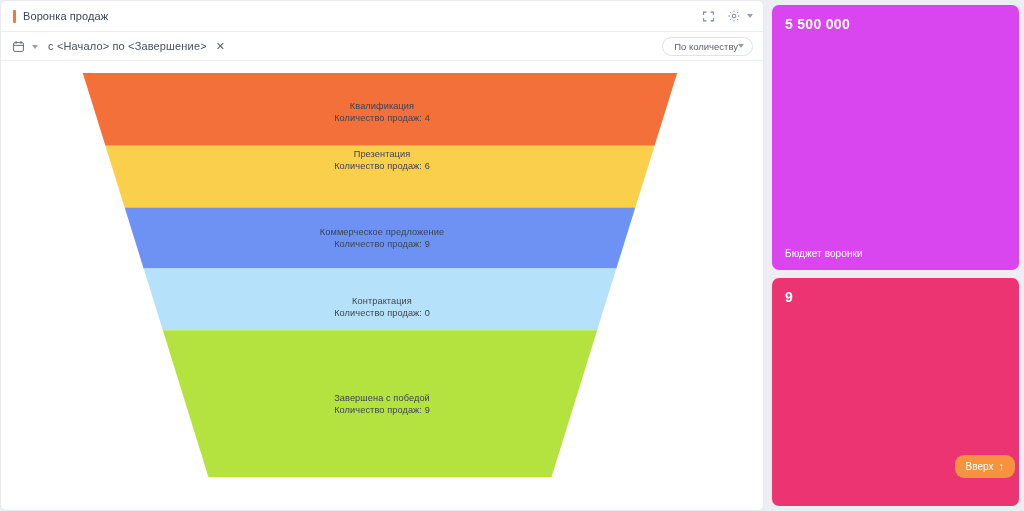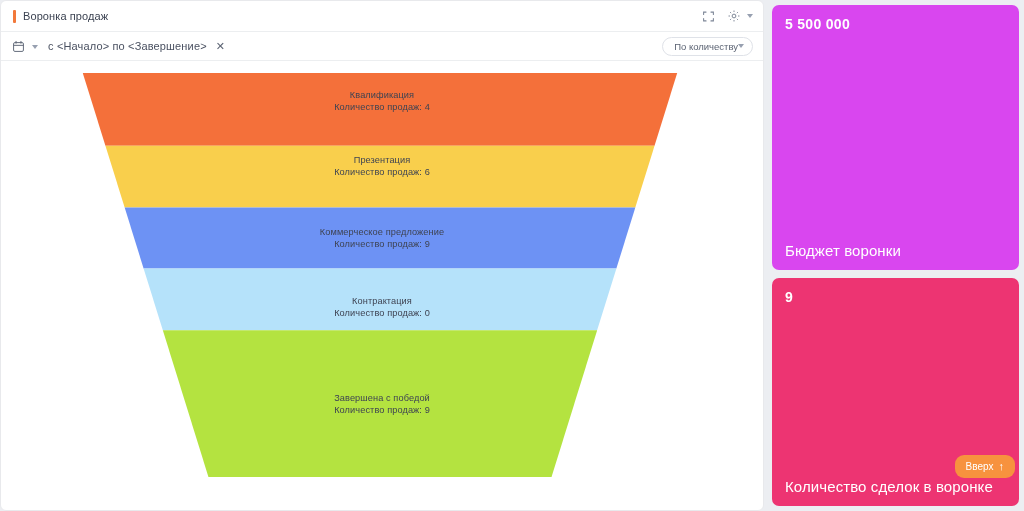--- a/index.html
+++ b/index.html
@@ -164,21 +164,21 @@
   }
   .kpi-budget { flex: 0 0 265px; background: #d946ef; }
   .kpi-deals  { flex: 1 1 auto;  background: #ed3472; }
   .kpi-value {
     font-size: 14px;
     font-weight: bold;
     letter-spacing: .3px;
   }
   .kpi-caption {
     margin-top: auto;
-    font-size: 15px;
+    font-size: 10px;
     letter-spacing: .1px;
   }
 
   
   .top-btn {
     position: absolute;
     right: 9px;
     bottom: 33px;
     display: flex;
     align-items: center;
@@ -251,25 +251,25 @@
       <svg class="funnel-svg" viewBox="0 0 764 449" preserveAspectRatio="none">
         <g id="funnel-segments">
             <polygon points="82,12 678,12 655.2888888888889,85 104.71111111111111,85" fill="#f4703a"></polygon>
             <polygon points="104.71111111111111,85 655.2888888888889,85 636,147 124,147" fill="#f9cf4c"></polygon>
             <polygon points="124,147 636,147 617.0222222222222,208 142.97777777777776,208" fill="#6d92f4"></polygon>
             <polygon points="142.97777777777776,208 617.0222222222222,208 597.7333333333333,270 162.26666666666665,270" fill="#b5e2fa"></polygon>
             <polygon points="162.26666666666665,270 597.7333333333333,270 552,417 208,417" fill="#b4e340"></polygon>
           </g>
       </svg>
       <div id="funnel-labels">
-          <div class="seg-label" style="top: 28px;">
+          <div class="seg-label" style="top: 39px;">
             <div>Квалификация</div>
             <div>Количество продаж: 4</div>
           </div>
-          <div class="seg-label" style="top: 93px;">
+          <div class="seg-label" style="top: 87px;">
             <div>Презентация</div>
             <div>Количество продаж: 6</div>
           </div>
           <div class="seg-label" style="top: 164.5px;">
             <div>Коммерческое предложение</div>
             <div>Количество продаж: 9</div>
           </div>
           <div class="seg-label" style="top: 226px; margin-top: 8px;">
             <div>Контрактация</div>
             <div>Количество продаж: 0</div>
@@ -284,21 +284,20 @@
 
   <div class="right-col">
 
     <div class="kpi-card kpi-budget">
       <div class="kpi-value">5 500 000</div>
       <div class="kpi-caption">Бюджет воронки</div>
     </div>
 
     <div class="kpi-card kpi-deals">
       <div class="kpi-value">9</div>
-      <div class="kpi-caption">Количество сделок в воронке</div>
     </div>
 
     <div class="top-btn">
       <span>Вверх</span>
       <span class="arrow">↑</span>
     </div>
   </div>
 </div>
 
 </body></html>

